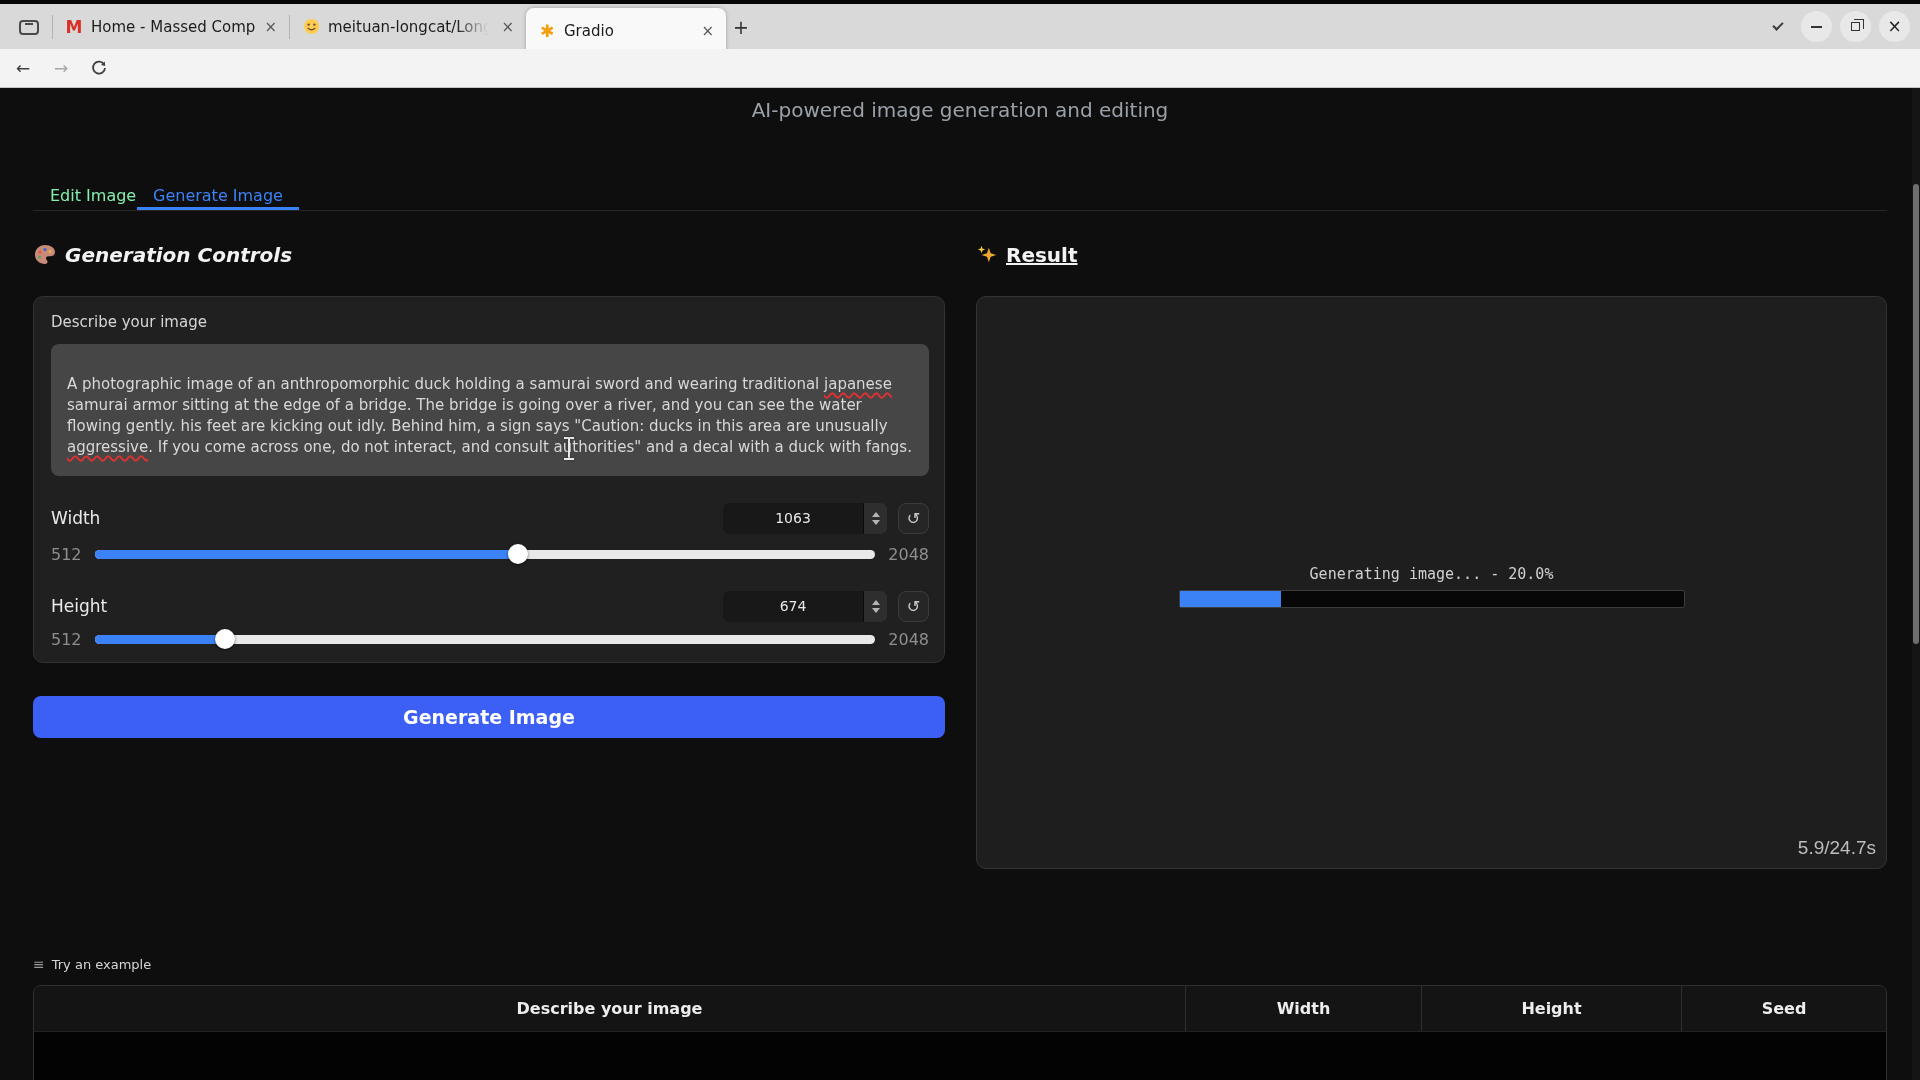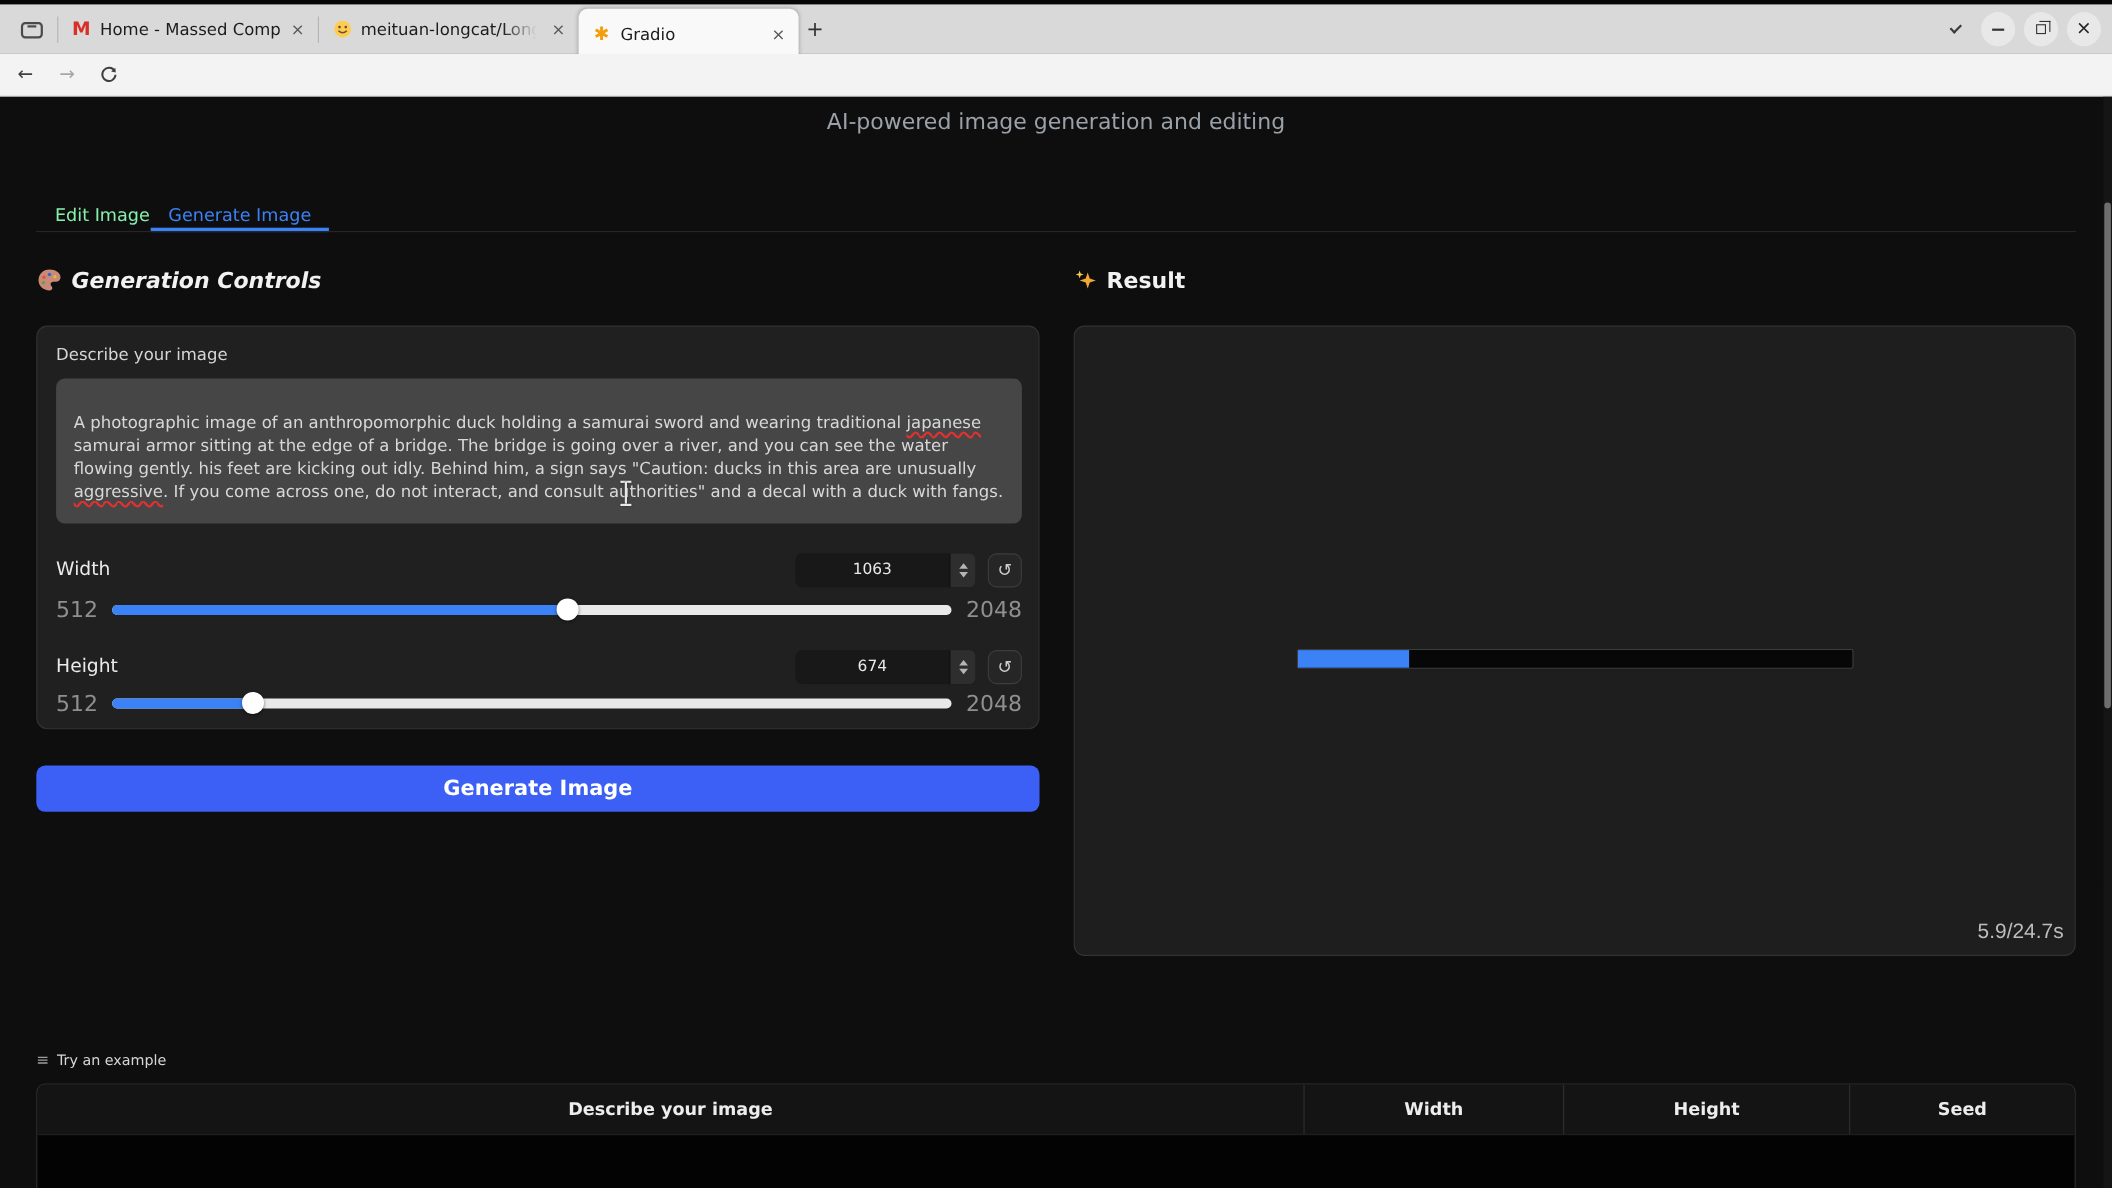--- a/index.html
+++ b/index.html
@@ -61,21 +61,21 @@
   .page-title { position:absolute; top:10px; left:0; width:1920px; text-align:center;
                 color:#9ba1a8; font-size:20px; }
   .gtab { position:absolute; font-size:16px; height:28px; line-height:25px; }
   .gtab-edit { left:34px; top:95px; color:#86efac; padding:0 16px; }
   .gtab-gen  { left:137px; top:95px; color:var(--accent); padding:0 16px;
                border-bottom:4px solid var(--accent); font-weight:500; }
   .tabs-rule { position:absolute; left:33px; top:122px; width:1854px; height:1px; background:#262626; }
 
   .sec-head { position:absolute; top:155px; display:flex; align-items:center; gap:8px;
               color:#f2f2f2; font-size:20px; font-weight:bold; }
-  .sec-head.left { left:33px;font-style:italic; } .sec-head.right { left:976px; }
+  .sec-head.left { left:33px;font-style:italic; } .sec-head.right { left:976px;text-decoration:underline; }
 
   .card { position:absolute; background:#202020; border:1px solid #333; border-radius:10px; }
   .card-left { left:33px; top:208px; width:912px; height:367px; }
   .card-right { left:976px; top:208px; width:911px; height:573px; background:#1e1e1e; }
 
   .prompt-label { position:absolute; left:17px; top:16px; font-size:15px; color:#d6d6d6; }
   .prompt-box { position:absolute; left:17px; top:47px; width:878px; height:132px; background:#464646;
                 border-radius:8px; padding:30px 16px 0 16px; font-size:15px; line-height:21px;
                 color:#d8d8d8; overflow:hidden; }
   .misspell { text-decoration:underline wavy var(--misspell); text-decoration-thickness:2px;
@@ -91,21 +91,21 @@
               flex-direction:column; align-items:center; justify-content:center; gap:3px; }
   .tri-up { width:0; height:0; border-left:4px solid transparent; border-right:4px solid transparent;
             border-bottom:5px solid #b5b5b5; }
   .tri-dn { width:0; height:0; border-left:4px solid transparent; border-right:4px solid transparent;
             border-top:5px solid #b5b5b5; }
   .reset-btn { width:31px; height:31px; background:#262626; border:1px solid #3c3c3c; border-radius:8px;
                color:#cdcdcd; font-size:16px; display:flex; align-items:center; justify-content:center; }
 
   .slider-row { position:absolute; left:17px; width:878px; height:20px; display:flex;
                 align-items:center; gap:13px; }
-  .slider-min, .slider-max { font-size:20px; color:#8f8f8f; flex:none; }
+  .slider-min, .slider-max { font-size:16px; color:#8f8f8f; flex:none; }
   .slider-track { position:relative; flex:1; height:9px; background:#e9e9e9; border-radius:5px; }
   .slider-fill { position:absolute; left:0; top:0; height:9px; background:var(--accent); border-radius:5px; }
   .slider-handle { position:absolute; top:50%; width:20px; height:20px; background:#fff; border-radius:50%;
                    transform:translate(-50%,-50%); box-shadow:0 1px 3px rgba(0,0,0,.55); }
 
   .generate-btn { position:absolute; left:33px; top:608px; width:912px; height:42px;
                   background:var(--button); border:none; border-radius:8px; color:#fff;
                   font-size:19px; font-weight:bold; font-family:inherit; }
 
   .progress-text { position:absolute; left:0; top:268px; width:100%; text-align:center;
@@ -314,20 +314,21 @@
         <span class="slider-fill" style="width: 16.7%;"></span>
         <span class="slider-handle" style="left: 16.7%;"></span>
       </span>
       <span class="slider-max">2048</span>
     </div>
   </div>
 
   <button class="generate-btn">Generate Image</button>
 
   <div class="card card-right">
+    <div class="progress-text">Generating image... - 20.0%</div>
     <div class="progress-bar">
       <div class="progress-fill" style="width: 20%;"></div>
     </div>
     <div class="timer">5.9/24.7s</div>
   </div>
 
   <div class="examples-label">
     <span class="list-ico">≡</span>
     <span>Try an example</span>
   </div>

